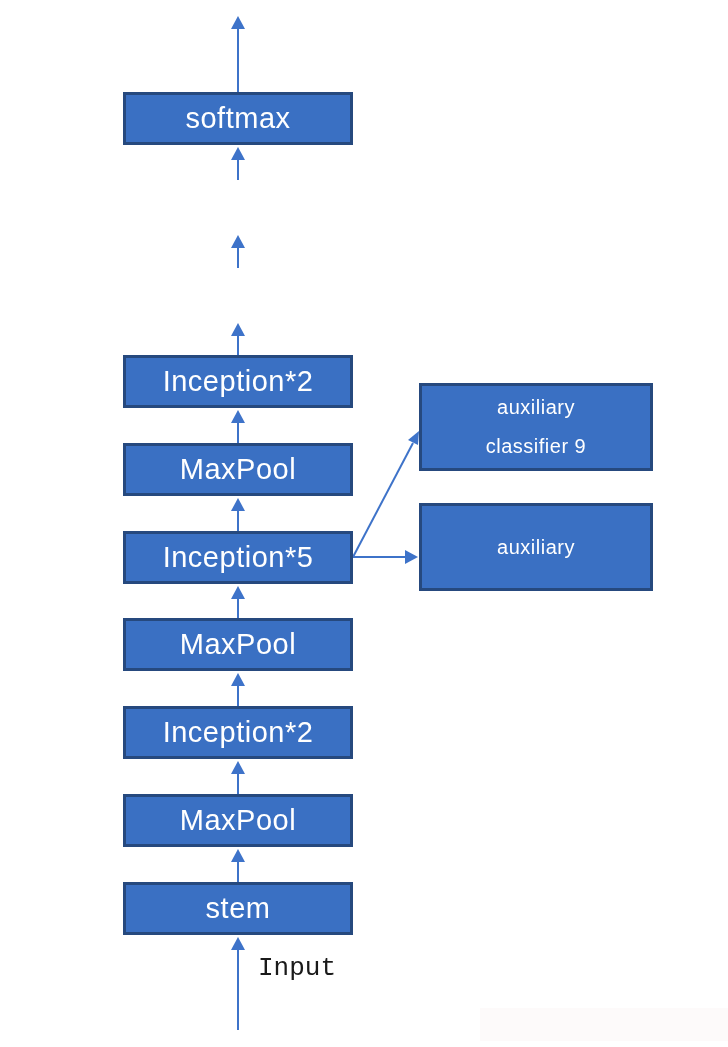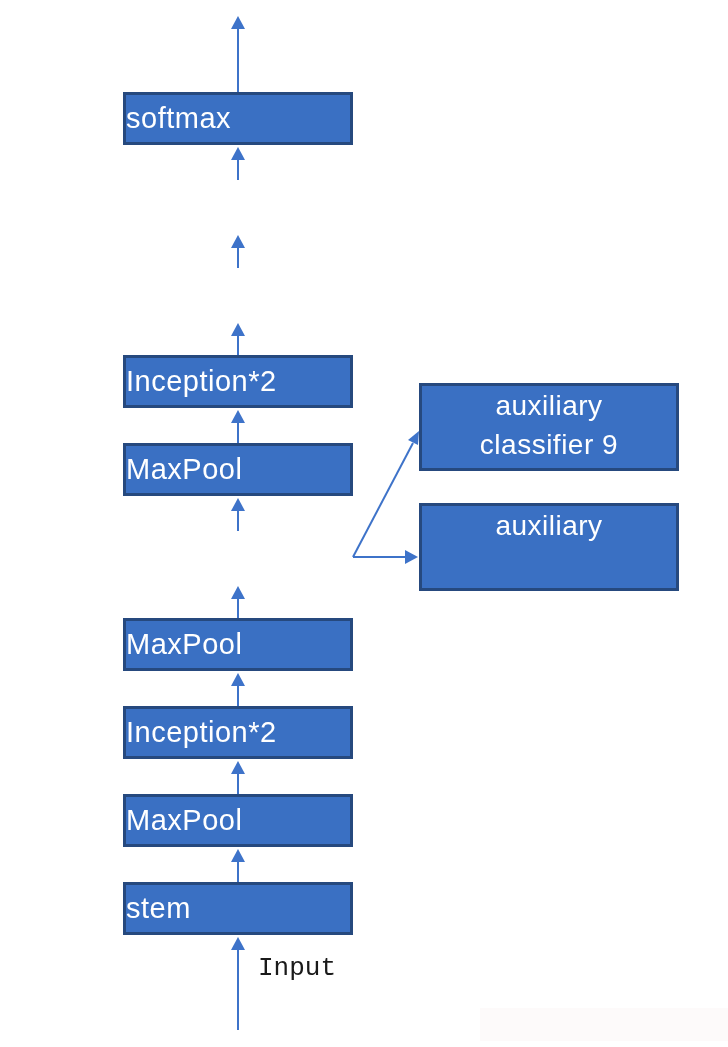--- a/index.html
+++ b/index.html
@@ -13,29 +13,29 @@
   .arrows{position:absolute;left:0;top:0;width:728px;height:1047px;}
   .arrow-line{stroke:var(--arrow,#3e73c9);stroke-width:2;fill:none;}
   .arrow-head{fill:var(--arrow,#3e73c9);stroke:none;}
   .node{
     position:absolute;
     left:123px;width:230px;height:53px;
     box-sizing:border-box;
     background:var(--box-fill,#3a70c3);
     border:3px solid var(--box-border,#26497e);
     color:var(--text,#ffffff);
-    display:flex;align-items:center;justify-content:flex-start;
+    display:flex;align-items:center;justify-content:center;
     font-size:29px;
     letter-spacing:0.5px;
     white-space:nowrap;
   }
   .aux{
-    left:419px;width:260px;height:88px;
+    left:419px;width:234px;height:88px;
     flex-direction:column;
-    font-size:28px;line-height:39px;
+    font-size:20px;line-height:39px;
   }
   .input-label{
     position:absolute;left:258px;top:953px;
     color:var(--input-text,#1a1a1a);
     font-size:26px;
     font-family:Liberation Mono, monospace;
   }
   .artifact{
     position:absolute;left:480px;top:1008px;width:248px;height:33px;
     background:#fdfafa;
@@ -107,20 +107,23 @@
 
   <div class="node" style="top:92px">
     <span>softmax</span>
   </div>
   <div class="node" style="top:355px">
     <span>Inception*2</span>
   </div>
   <div class="node" style="top:443px">
     <span>MaxPool</span>
   </div>
+  <div class="node" style="top:531px">
+    <span>Inception*5</span>
+  </div>
   <div class="node" style="top:618px">
     <span>MaxPool</span>
   </div>
   <div class="node" style="top:706px">
     <span>Inception*2</span>
   </div>
   <div class="node" style="top:794px">
     <span>MaxPool</span>
   </div>
   <div class="node" style="top:882px">

